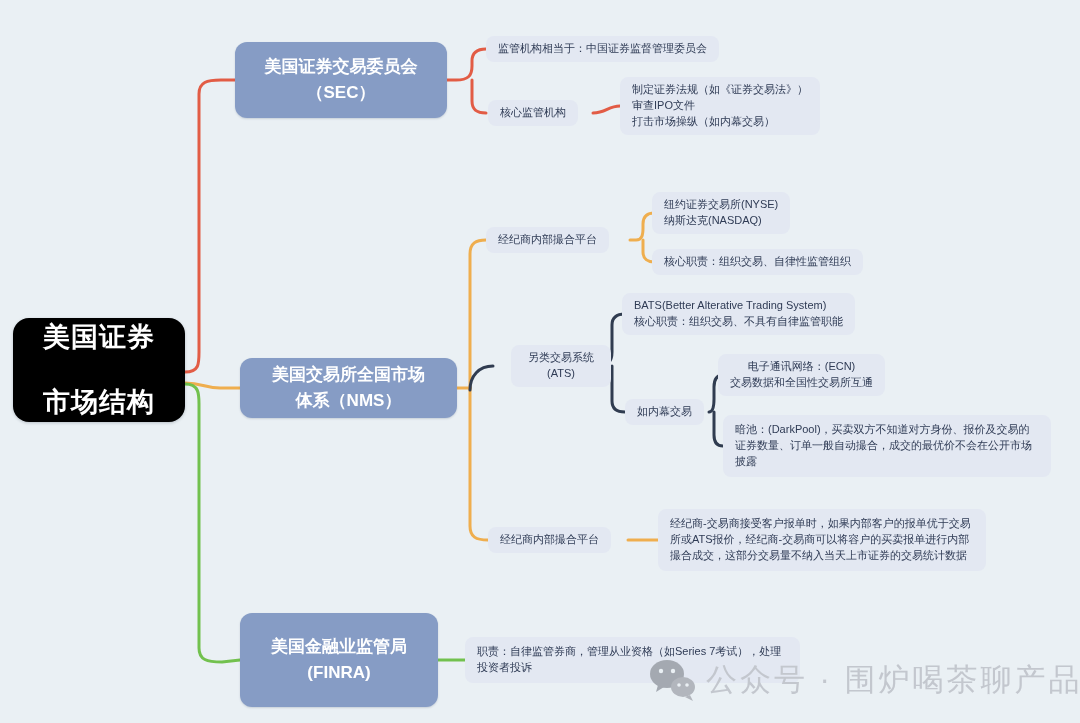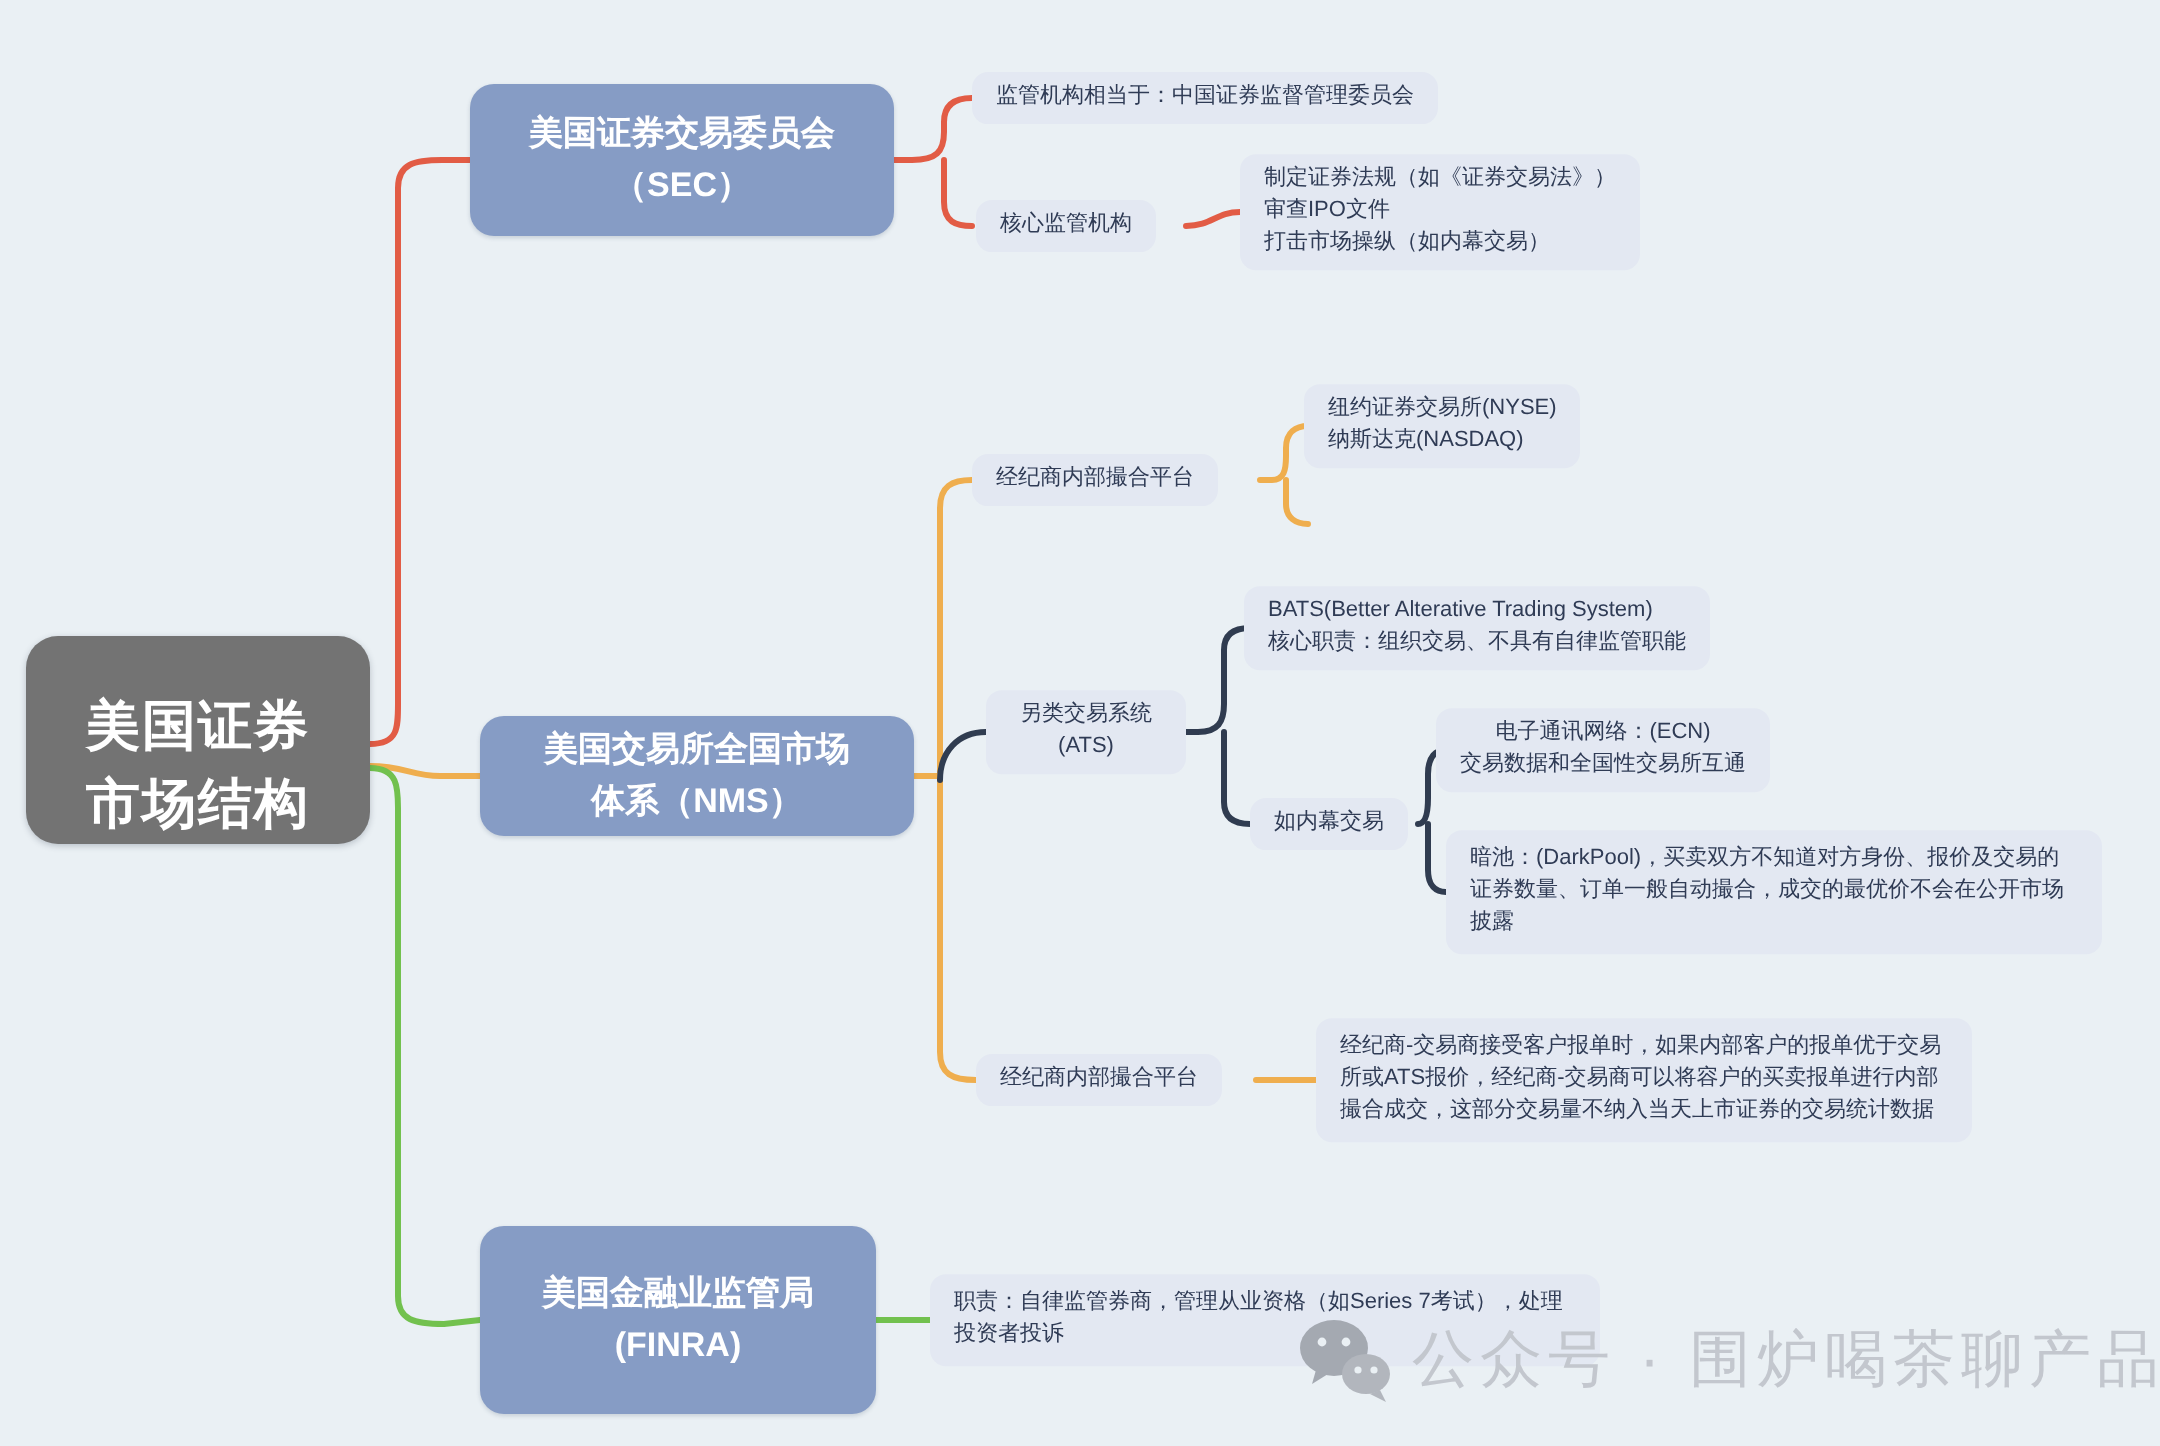--- a/index.html
+++ b/index.html
@@ -17,25 +17,25 @@
   #wires path{fill:none;stroke-width:3;stroke-linecap:round;stroke-linejoin:round;}
 
   .node{
     position:absolute;
     transform:translateY(-50%);
     box-sizing:border-box;
     color:#2F3B55;
   }
   
   .node-root{
-    background:#737373;
+    background:#000000;
     color:#FFFFFF;
     width:172px;height:104px;
     border-radius:16px;
-    display:flex;flex-direction:column;align-items:center;justify-content:flex-end;
+    display:flex;flex-direction:column;align-items:center;justify-content:space-between;
     font-size:27px;font-weight:bold;line-height:1.45;
     letter-spacing:1px;
     box-shadow:0 1px 3px rgba(40,50,70,.25);
   }
   
   .node-l1{
     background:#869CC5;
     color:#FFFFFF;
     border-radius:12px;
     display:flex;flex-direction:column;align-items:center;justify-content:center;
@@ -125,22 +125,23 @@
     <div>打击市场操纵（如内幕交易）</div>
   </div>
 
   <div class="node node-child" style="left:486px;top:240px">经纪商内部撮合平台</div>
 
   <div class="node node-child" style="left:652px;top:213px">
     <div>纽约证券交易所(NYSE)</div>
     <div>纳斯达克(NASDAQ)</div>
   </div>
 
+  <div class="node node-child" style="left:652px;top:262px">核心职责：组织交易、自律性监管组织</div>
 
-  <div class="node node-child center" style="left:493px;top:366px;width:100px">
+  <div class="node node-child center" style="left:511px;top:366px;width:100px">
     <div>另类交易系统</div>
     <div>(ATS)</div>
   </div>
 
   <div class="node node-child" style="left:622px;top:314px">
     <div>BATS(Better Alterative Trading System)</div>
     <div>核心职责：组织交易、不具有自律监管职能</div>
   </div>
 
   <div class="node node-child" style="left:625px;top:412px">如内幕交易</div>

